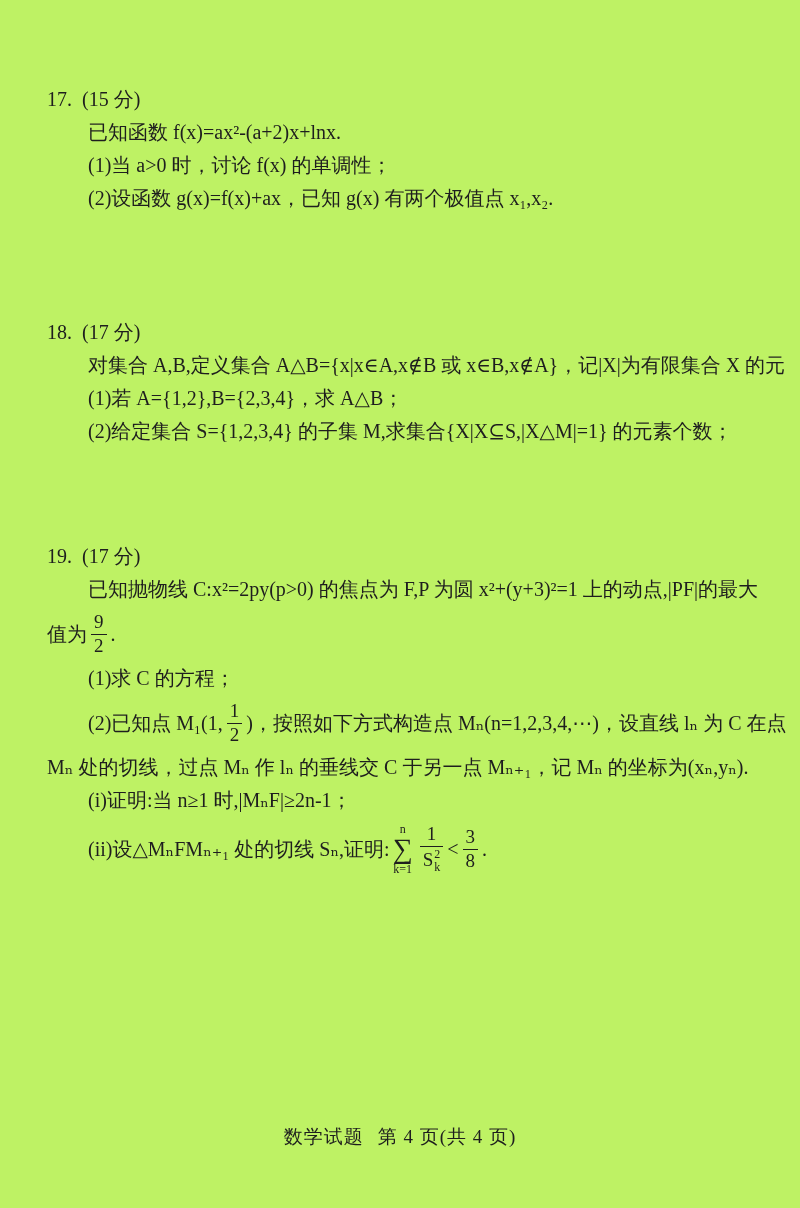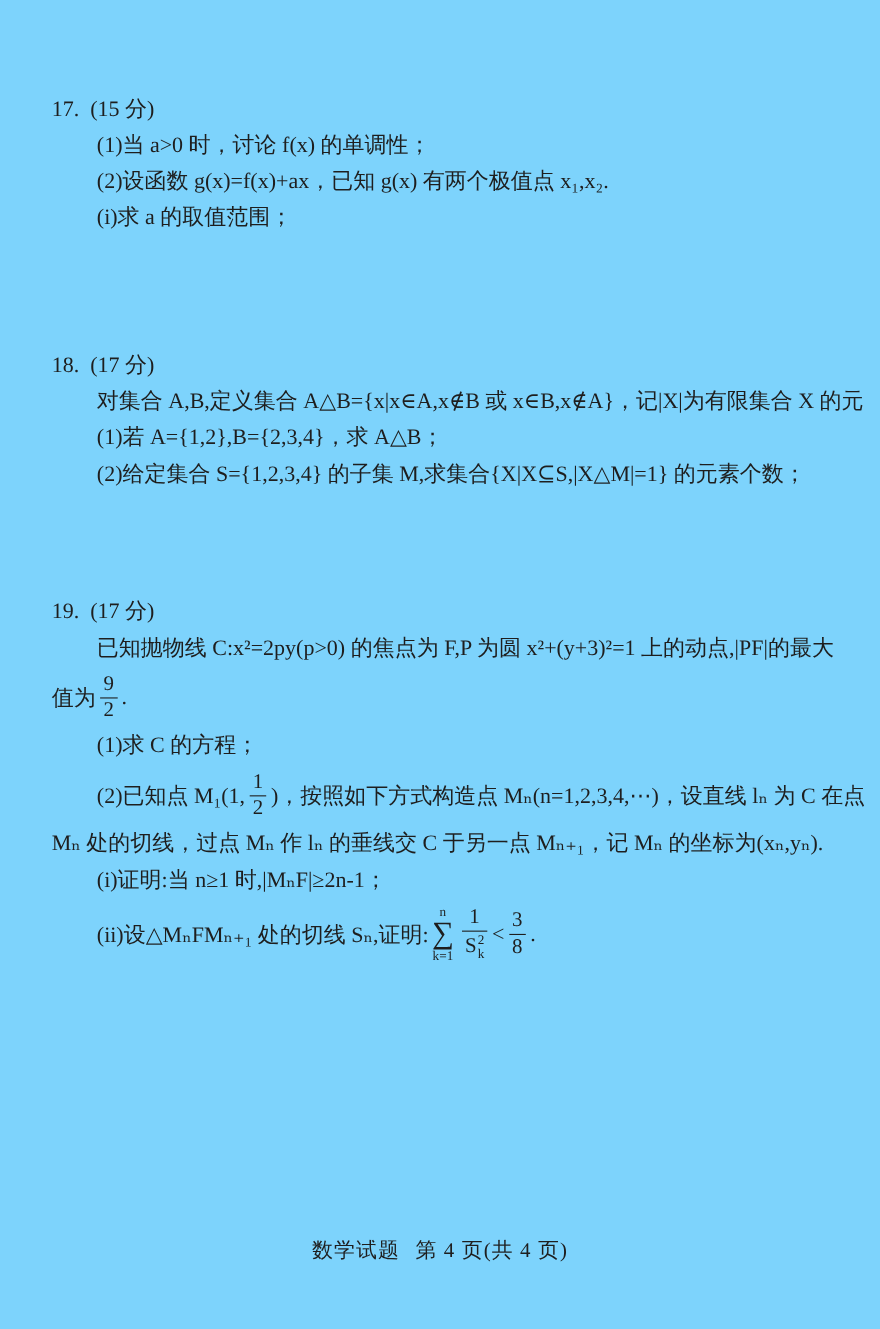--- a/index.html
+++ b/index.html
@@ -1,20 +1,20 @@
 <!DOCTYPE html>
 <html><head>
 <meta charset="utf-8">
 <style>
   html,body{margin:0;padding:0;background:#e8e8e8;}
   .page{
     position:relative;
     width:800px;height:1208px;
     margin:0 auto;
-    background:#7dd3fc;
+    background:#bef264;
     color:#1e1e1e;
     font-family:"Liberation Serif","DejaVu Serif",serif;
     font-size:20px;
     box-sizing:border-box;
     padding:83px 48px 8px 47px;
     overflow:hidden;
   }
   .line{line-height:33px;white-space:nowrap;}
   .indent{padding-left:41px;}
   .head .pts{margin-left:10px;}
@@ -39,23 +39,23 @@
 </style>
 </head>
 <body>
 
 <div class="page">
 
   <div class="problem">
     <div class="line head">
       <span>17.</span><span class="pts">(15 分)</span>
     </div>
+    <div class="line indent">已知函数 f(x)=ax²-(a+2)x+lnx.</div>
     <div class="line indent">(1)当 a&gt;0 时，讨论 f(x) 的单调性；</div>
     <div class="line indent">(2)设函数 g(x)=f(x)+ax，已知 g(x) 有两个极值点 x₁,x₂.</div>
-    <div class="line indent">(i)求 a 的取值范围；</div>
   </div>
 
   <div class="problem p18">
     <div class="line head">
       <span>18.</span><span class="pts">(17 分)</span>
     </div>
     <div class="line indent">对集合 A,B,定义集合 A△B={x|x∈A,x∉B 或 x∈B,x∉A}，记|X|为有限集合 X 的元</div>
     <div class="line indent">(1)若 A={1,2},B={2,3,4}，求 A△B；</div>
     <div class="line indent">(2)给定集合 S={1,2,3,4} 的子集 M,求集合{X|X⊆S,|X△M|=1} 的元素个数；</div>
   </div>

